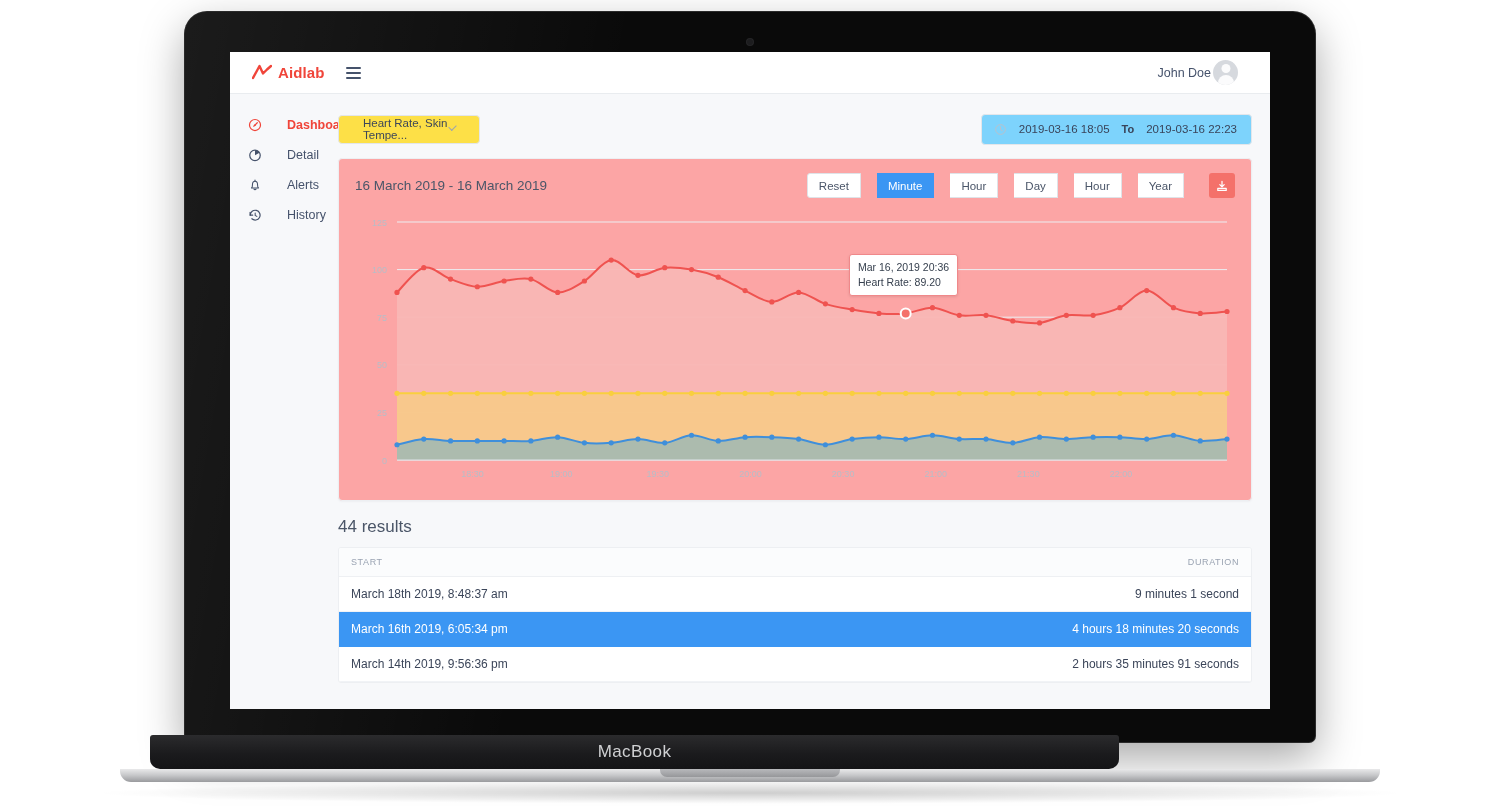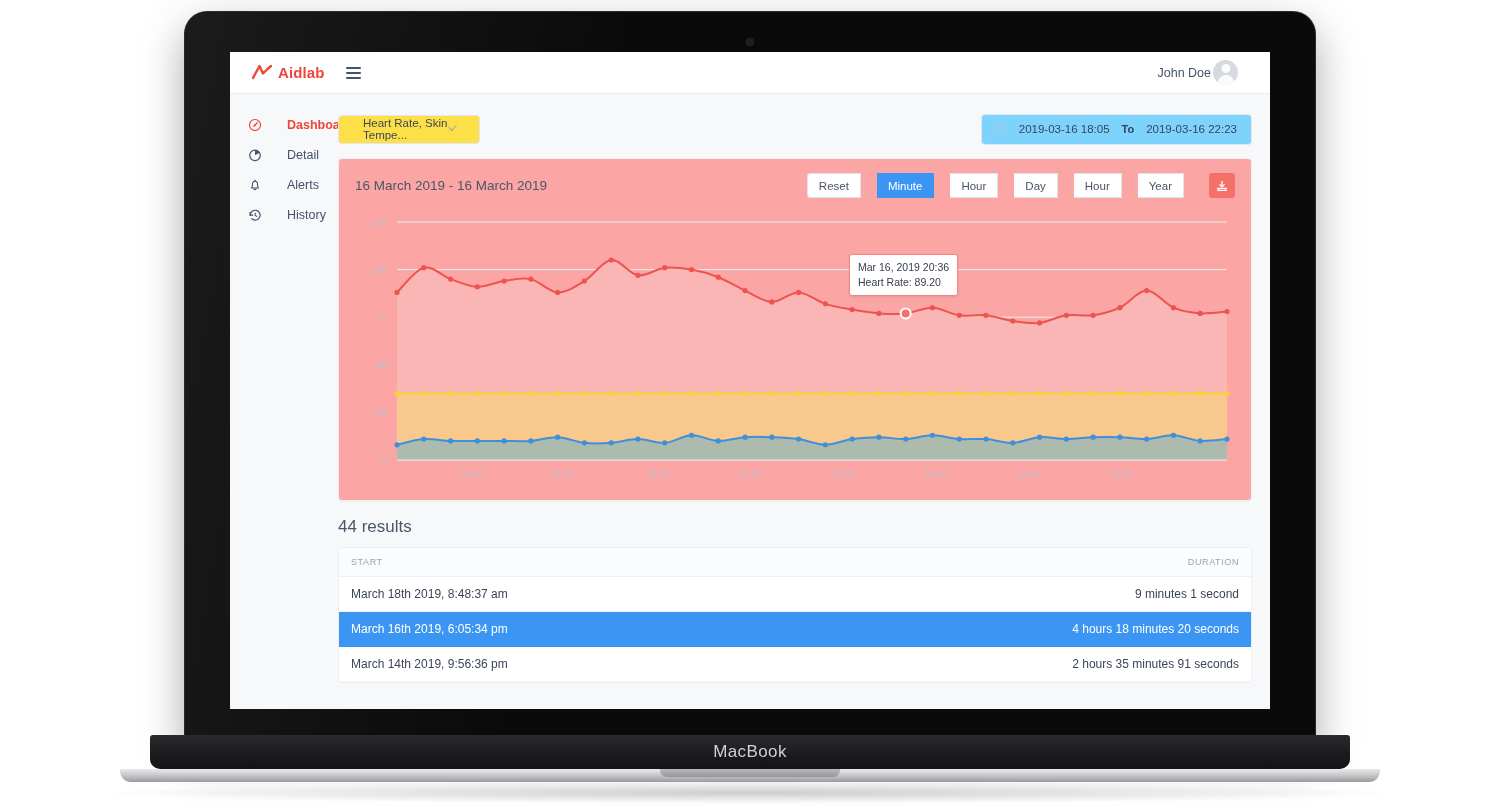--- a/index.html
+++ b/index.html
@@ -32,21 +32,21 @@
     background: #1d1d1f; box-shadow: 0 0 0 1px #262628;
   }
   .screen {
     position: absolute; left: 45px; top: 40px;
     width: 1040px; height: 657px;
     background: #f7f8fa; overflow: hidden;
   }
 
   .laptop-base {
     position: absolute; left: 150px; top: 735px;
-    width: 1200px; height: 34px;
+    width: 969px; height: 34px;
     background: linear-gradient(180deg, #2b2b2d 0%, #1b1b1d 55%, #141416 100%);
     border-radius: 3px 3px 10px 10px;
   }
   .base-label {
     position: absolute; left: 0; right: 0; top: 7px;
     text-align: center; color: #cfd0d2;
     font-size: 17px; letter-spacing: .4px;
     font-family: "Liberation Sans", sans-serif;
   }
   .laptop-foot {

